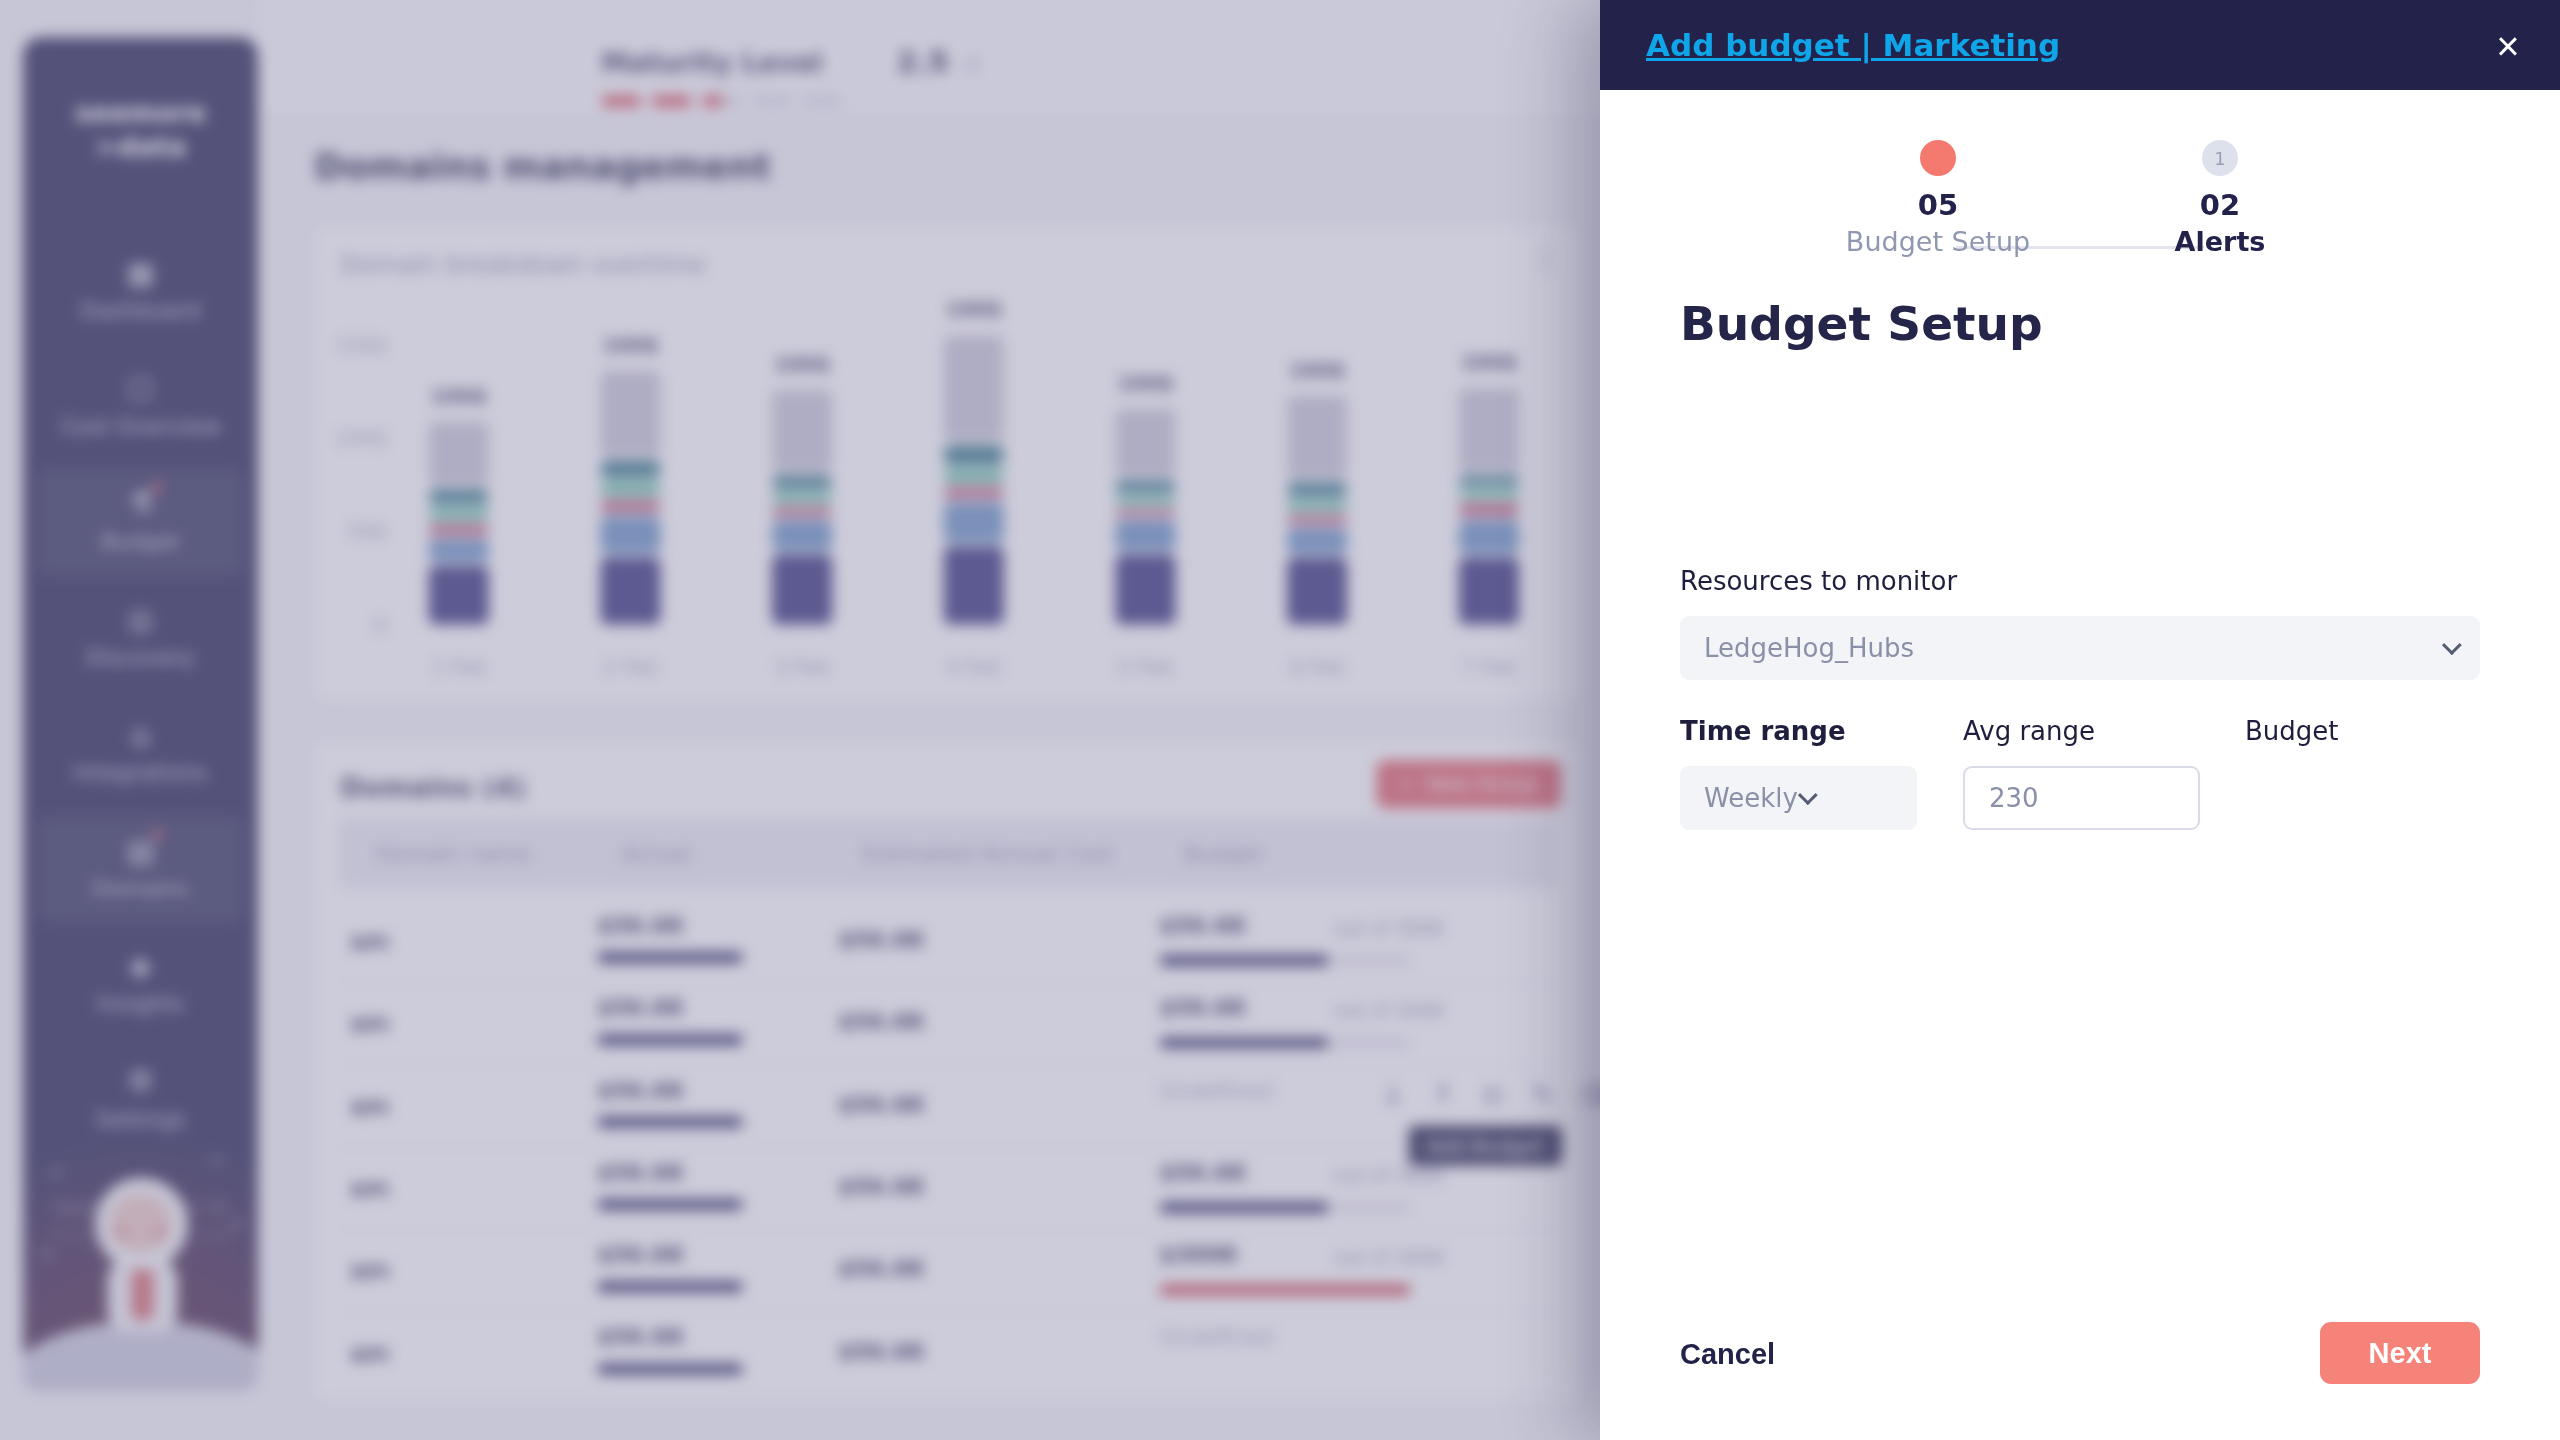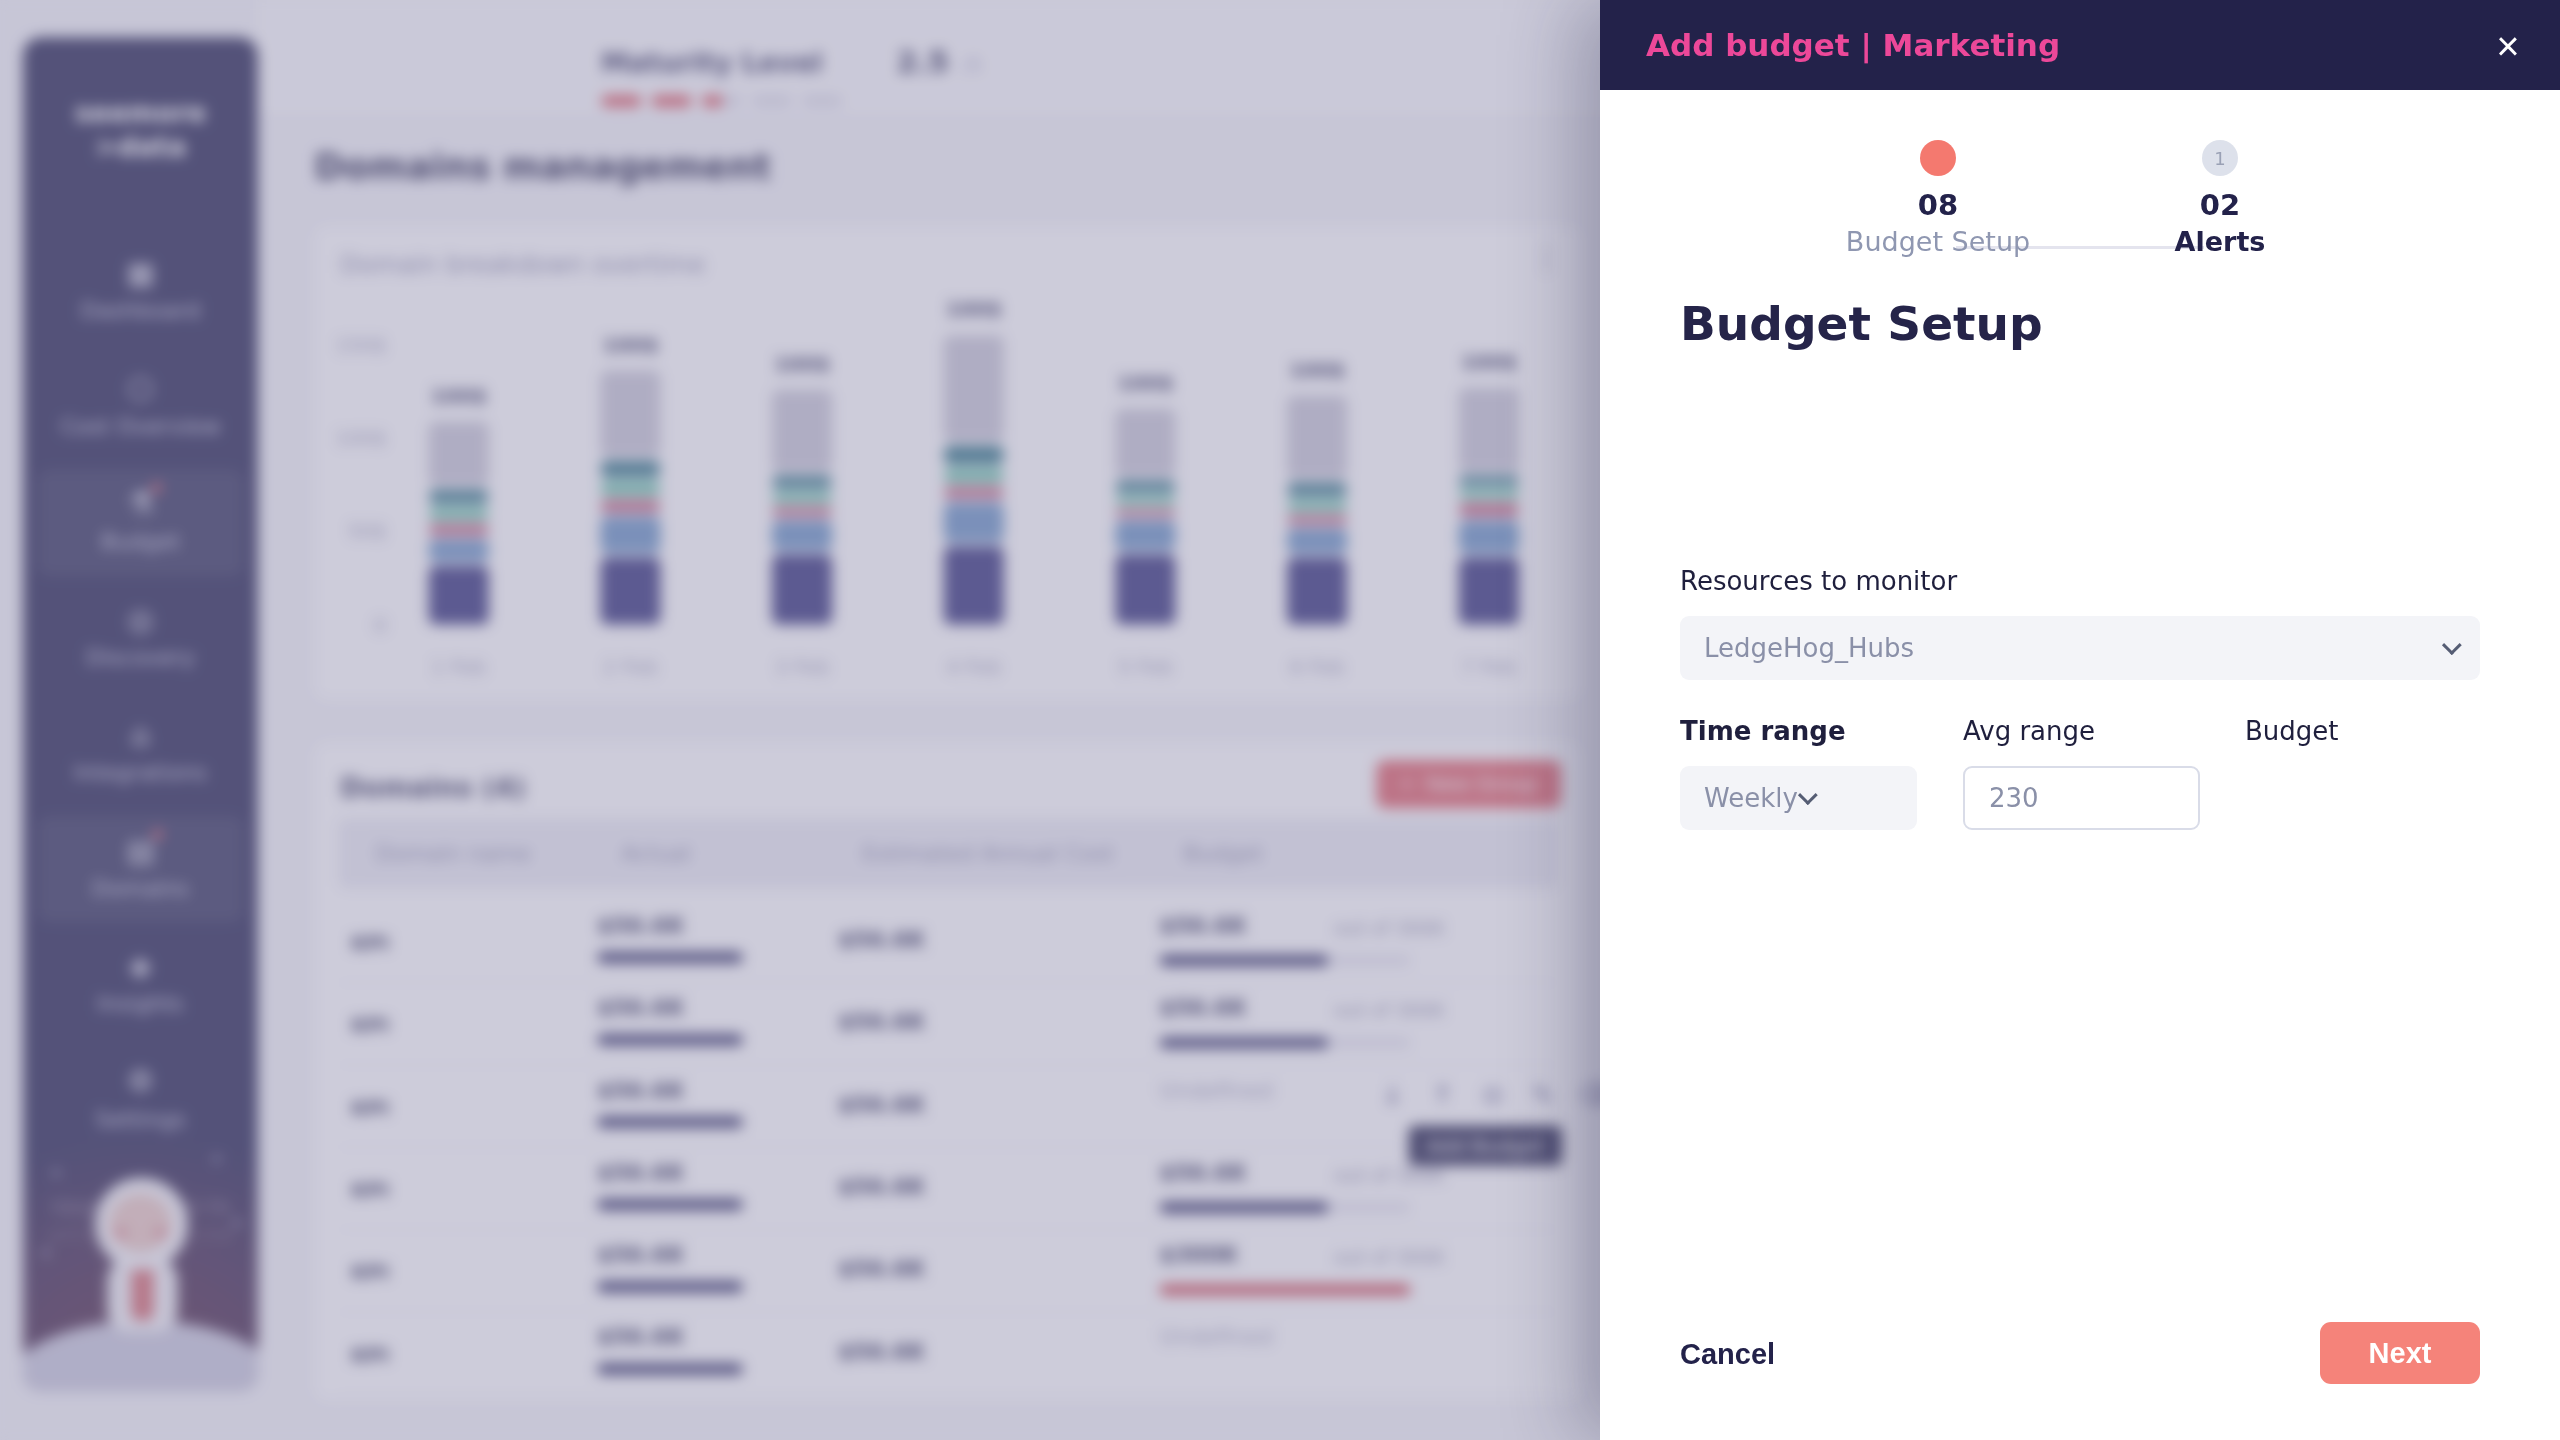--- a/index.html
+++ b/index.html
@@ -73,21 +73,21 @@
   .helmet { position:absolute; left:72px; bottom:120px; width:92px; height:92px; background:#f2f1f6; border-radius:50%; }
   .face { position:absolute; left:14px; top:16px; width:62px; height:58px; background:#e8c8c4; border-radius:50%; }
   .cheek { position:absolute; width:14px; height:10px; background:#d98a92; border-radius:50%; top:34px; }
   .bodyy { position:absolute; left:84px; bottom:58px; width:70px; height:74px; background:#efeef4; border-radius:22px; }
   .scarf { position:absolute; left:24px; top:-2px; width:22px; height:64px; background:#d46a72; border-radius:8px; }
   .star { position:absolute; width:6px; height:6px; background:#bdbcd6; border-radius:50%; }
 
   
   .panel { position:absolute; right:0; top:0; width:960px; height:1440px; background:#fff; z-index:3; box-shadow:-24px 0 70px rgba(25,25,60,0.28); }
   .panel-header { position:absolute; left:0; top:0; width:100%; height:90px; background:#23224a; display:flex; align-items:center; }
-  .panel-title { color:#ec4899; font-size:31px; font-weight:bold; margin-left:46px; }
+  .panel-title { color:#0ea5e9; font-size:31px; font-weight:bold; margin-left:46px;text-decoration:underline; }
   .close { position:absolute; right:24px; top:18px; width:56px; height:56px; color:#fff; font-size:40px; font-weight:300; background:none; border:none; display:flex; align-items:center; justify-content:center; }
 
   .stepper { position:absolute; left:0; top:90px; width:100%; height:170px; }
   .step-line { position:absolute; left:356px; top:156px; width:248px; height:3px; background:#e4e4ee; }
   .step { position:absolute; width:200px; text-align:center; }
   .step-circle { width:36px; height:36px; border-radius:50%; margin:0 auto; display:flex; align-items:center; justify-content:center; font-size:18px; }
   .step-circle.active { background:#f4796f; color:#f4796f; }
   .step-circle.idle { background:#dde1eb; color:#9aa1b5; }
   .step-num { font-size:29px; font-weight:bold; color:#23224a; margin-top:12px; }
   .step-label { font-size:27px; margin-top:4px; }
@@ -393,21 +393,21 @@
   <div class="panel-header">
     <div class="panel-title">Add budget | Marketing</div>
     <button class="close">×</button>
   </div>
 
   <div class="stepper">
     <div class="step-line"></div>
     <div id="steps">
         <div class="step" style="left: 238px; top: 50px;">
           <div class="step-circle active"></div>
-          <div class="step-num">08</div>
+          <div class="step-num">05</div>
           <div class="step-label muted">Budget Setup</div>
         </div>
         <div class="step" style="left: 520px; top: 50px;">
           <div class="step-circle idle">1</div>
           <div class="step-num">02</div>
           <div class="step-label dark">Alerts</div>
         </div>
       </div>
   </div>
 

